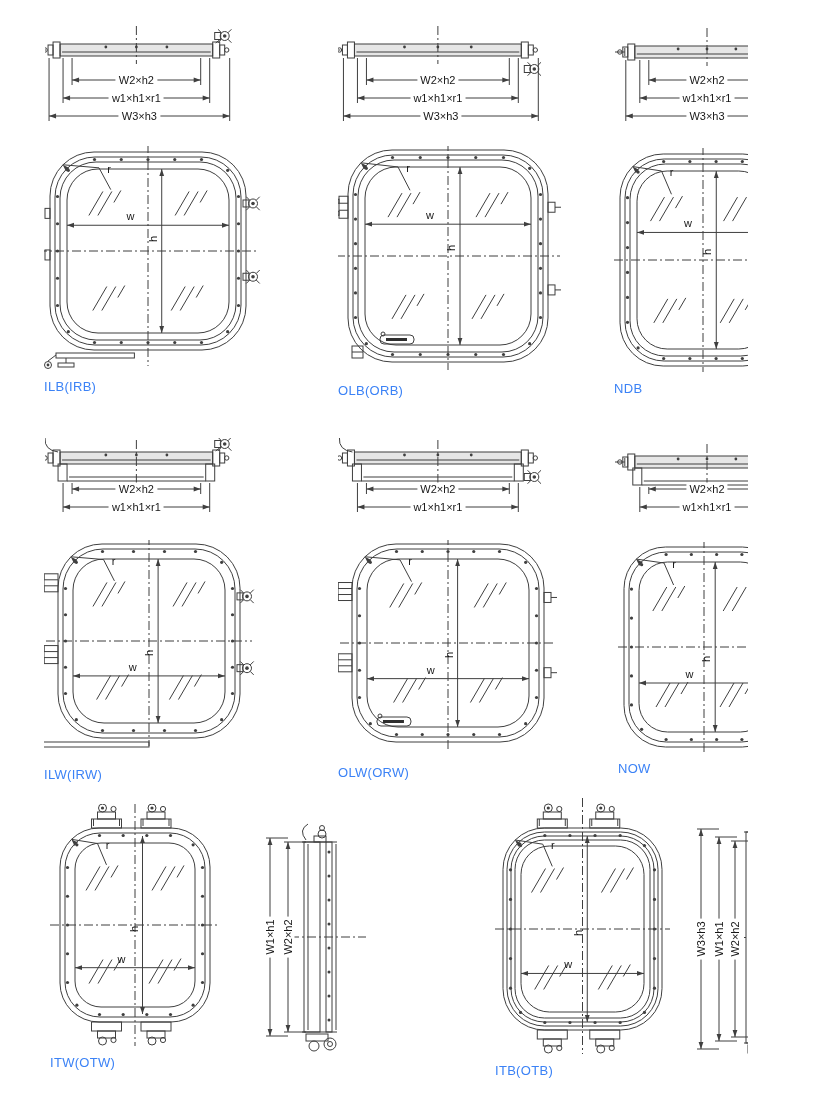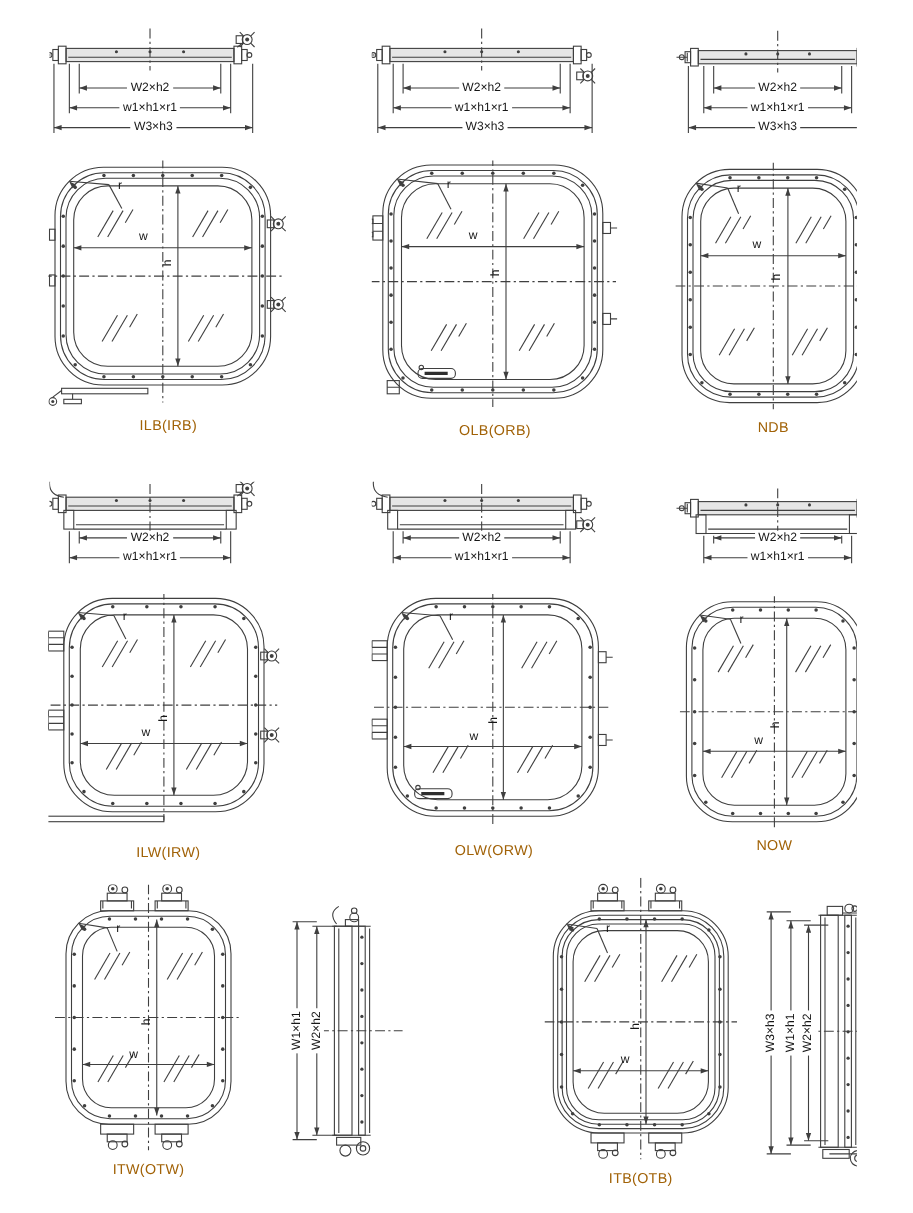--- a/index.html
+++ b/index.html
@@ -1,25 +1,25 @@
 <!DOCTYPE html>
 <html><head>
 <meta charset="utf-8">
 <style>
   html,body{margin:0;padding:0;background:#fff;}
   #canvas{position:relative;width:748px;height:1103px;background:#ffffff;overflow:hidden;
-          font-family:"Liberation Sans",sans-serif;padding-left:31px;}
+          font-family:"Liberation Sans",sans-serif;}
   .cell{position:absolute;}
   .cell svg{position:absolute;left:0;top:0;display:block;}
   .dim{position:absolute;font-size:11px;color:#161616;white-space:nowrap;
        transform:translate(-50%,-50%);line-height:1;}
   .dim.bg{background:#fff;padding:1px 3px;}
   .dim.rot{transform:translate(-50%,-50%) rotate(-90deg);}
-  .name{position:absolute;left:0;right:0;bottom:2px;text-align:center;
-        font-size:13px;color:#a16207;letter-spacing:.3px;}
+  .name{position:absolute;left:0;right:0;bottom:2px;text-align:left;
+        font-size:13px;color:#3b82f6;letter-spacing:.3px;}
 </style>
 </head>
 <body>
 
 <div id="canvas">
 
   <div class="cell sec" style="left:45px;top:24px;width:215px;height:112px">
     <svg width="215" height="112">
         <rect x="15.05" y="20" width="152.65" height="12" rx="0" fill="#e6e6e6" stroke="#3f3f3f" stroke-width="1"></rect>
         <line x1="17.05" y1="28" x2="165.70000000000002" y2="28" stroke="#3f3f3f" stroke-width="1"></line>

